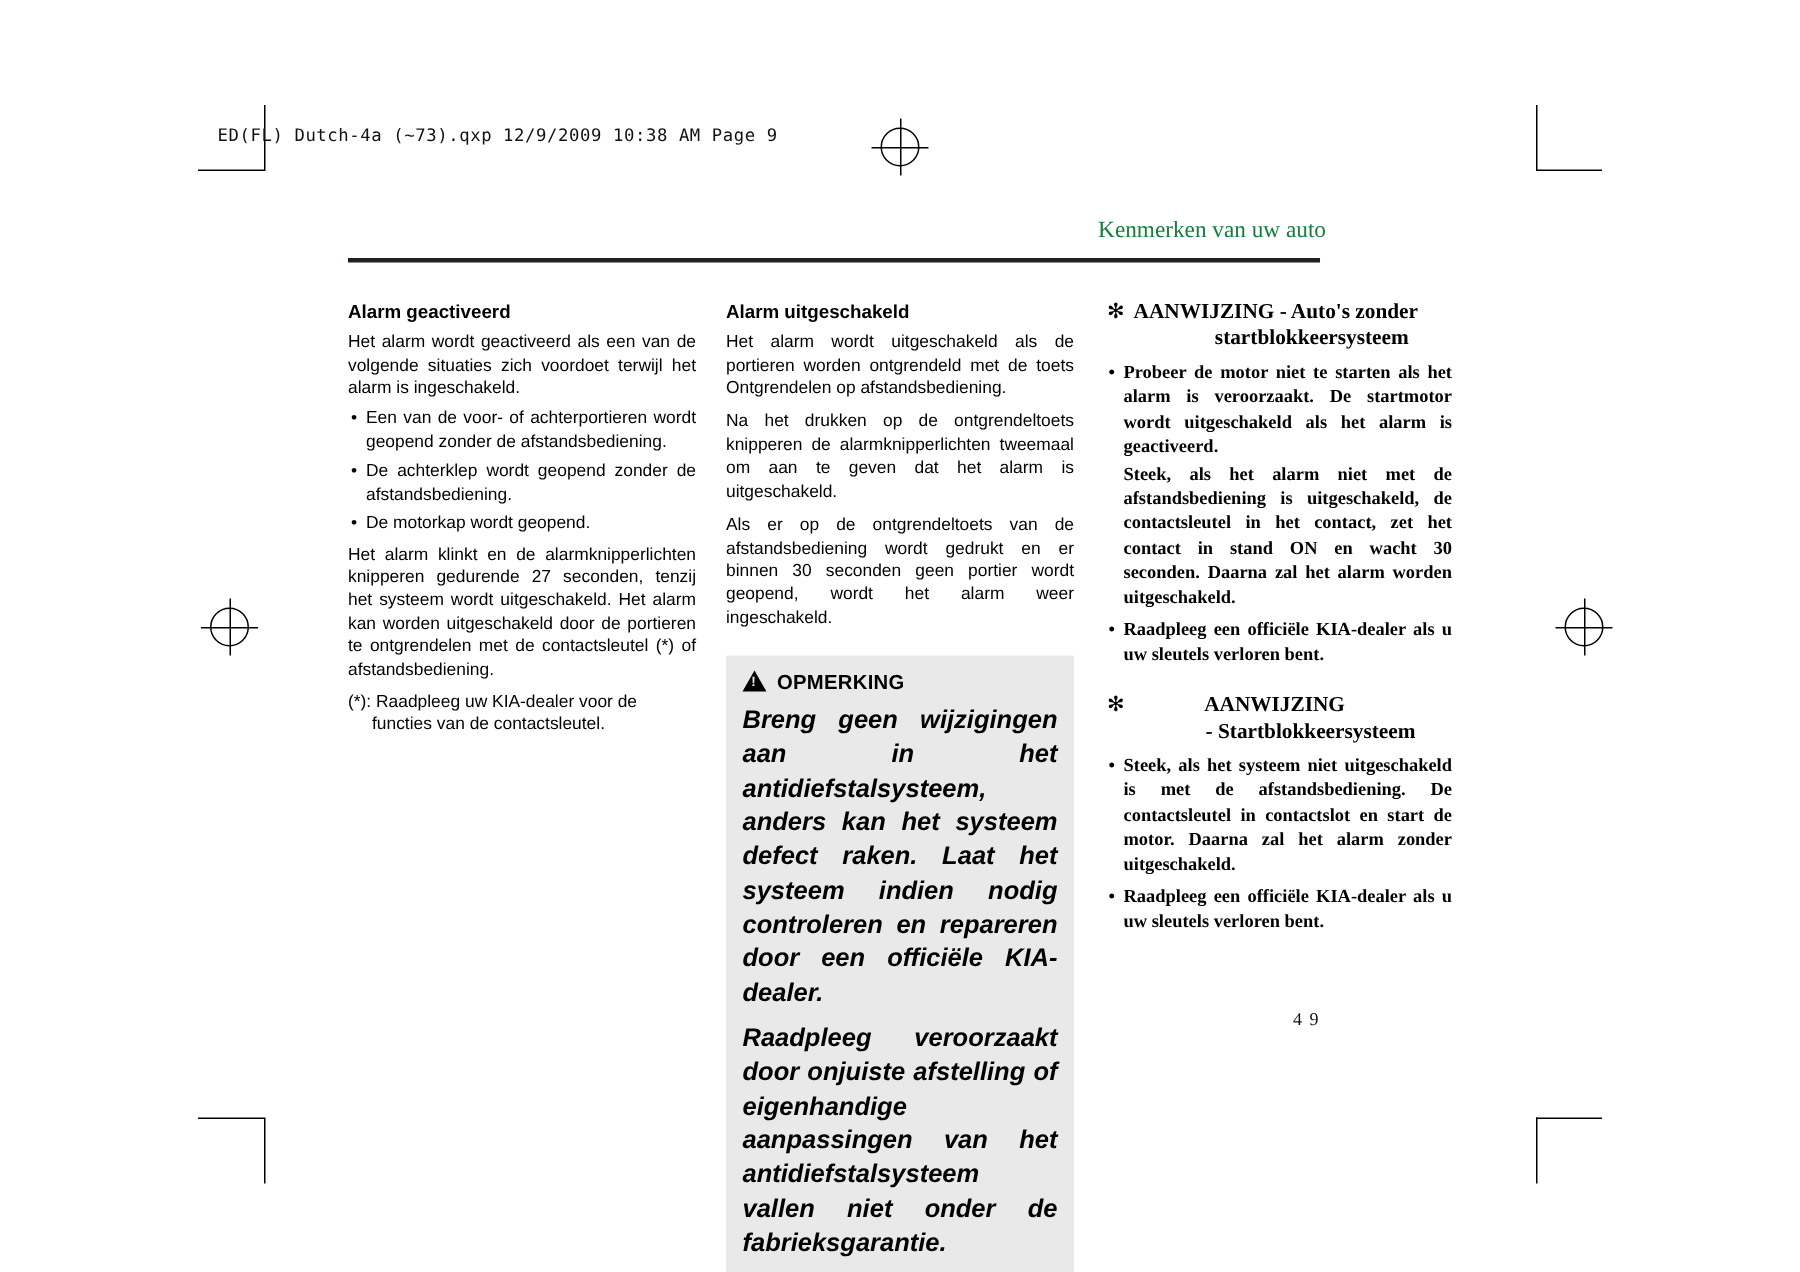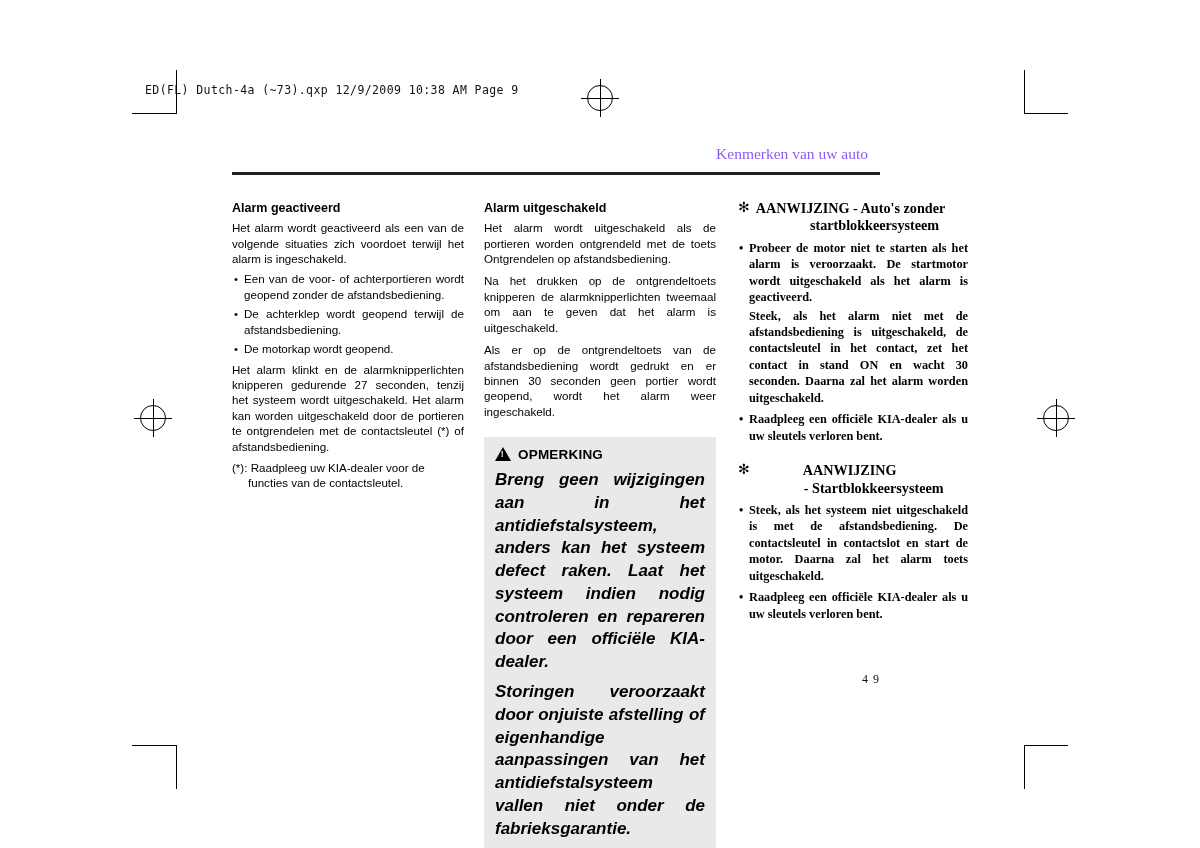--- a/index.html
+++ b/index.html
@@ -54,25 +54,25 @@
     font-family: "DejaVu Sans Mono", monospace;
     font-size: 11.5px;
     letter-spacing: 0.4px;
     color: #111;
     white-space: nowrap;
   }
 
   
   .runhead {
     position: absolute;
-    right: 244px;
+    right: 228px;
     top: 145px;
     font-family: "Liberation Serif", serif;
     font-size: 15.5px;
-    color: #8b5cf6;
+    color: #15803d;
     white-space: nowrap;
   }
   .runhead-rule {
     position: absolute;
     left: 232px;
     right: 232px;
     top: 172px;
     height: 3px;
     background: #231f20;
   }
@@ -276,40 +276,40 @@
 
   <div class="folio">4  9</div>
 
   <div class="cols">
 
     <div class="col col1">
       <h3 class="head">Alarm geactiveerd</h3>
       <p class="body">Het alarm wordt geactiveerd als een van de volgende situaties zich voordoet terwijl het alarm is ingeschakeld.</p>
       <ul class="bullets">
         <li>Een van de voor- of achterportieren wordt geopend zonder de afstandsbediening.</li>
-        <li>De achterklep wordt geopend terwijl de afstandsbediening.</li>
+        <li>De achterklep wordt geopend zonder de afstandsbediening.</li>
         <li>De motorkap wordt geopend.</li>
       </ul>
       <p class="body">Het alarm klinkt en de alarmknipperlichten knipperen gedurende 27 seconden, tenzij het systeem wordt uitgeschakeld. Het alarm kan worden uitgeschakeld door de portieren te ontgrendelen met de contactsleutel (*) of afstandsbediening.</p>
       <p class="hanging">(*): Raadpleeg uw KIA-dealer voor de functies van de contactsleutel.</p>
     </div>
 
     <div class="col col2">
       <h3 class="head">Alarm uitgeschakeld</h3>
       <p class="body">Het alarm wordt uitgeschakeld als de portieren worden ontgrendeld met de toets Ontgrendelen op afstandsbediening.</p>
       <p class="body">Na het drukken op de ontgrendeltoets knipperen de alarmknipperlichten tweemaal om aan te geven dat het alarm is uitgeschakeld.</p>
       <p class="body">Als er op de ontgrendeltoets van de afstandsbediening wordt gedrukt en er binnen 30 seconden geen portier wordt geopend, wordt het alarm weer ingeschakeld.</p>
 
       <div class="notice">
         <div class="notice-head">
           <span class="warn-tri"></span>
           <span class="notice-title">OPMERKING</span>
         </div>
         <p>Breng geen wijzigingen aan in het antidiefstalsysteem, anders kan het systeem defect raken. Laat het systeem indien nodig controleren en repareren door een officiële KIA-dealer.</p>
-        <p>Storingen veroorzaakt door onjuiste afstelling of eigenhandige aanpassingen van het antidiefstalsysteem vallen niet onder de fabrieksgarantie.</p>
+        <p>Raadpleeg veroorzaakt door onjuiste afstelling of eigenhandige aanpassingen van het antidiefstalsysteem vallen niet onder de fabrieksgarantie.</p>
       </div>
     </div>
 
     <div class="col col3">
 
       <div class="hint">
         <div class="hint-head">
           <span class="asterisk">✻</span>
           <span class="hint-title">
             <span>AANWIJZING - Auto's zonder</span>
@@ -330,21 +330,21 @@
       <div class="hint">
         <div class="hint-head">
           <span class="asterisk">✻</span>
           <span class="hint-title">
             <span>AANWIJZING</span>
             <span class="sub">- Startblokkeersysteem</span>
           </span>
         </div>
         <ul class="hint-list">
           <li>
-            <p>Steek, als het systeem niet uitgeschakeld is met de afstandsbediening. De contactsleutel in contactslot en start de motor. Daarna zal het alarm toets uitgeschakeld.</p>
+            <p>Steek, als het systeem niet uitgeschakeld is met de afstandsbediening. De contactsleutel in contactslot en start de motor. Daarna zal het alarm zonder uitgeschakeld.</p>
           </li>
           <li>
             <p>Raadpleeg een officiële KIA-dealer als u uw sleutels verloren bent.</p>
           </li>
         </ul>
       </div>
 
     </div>
   </div>
 </div>

